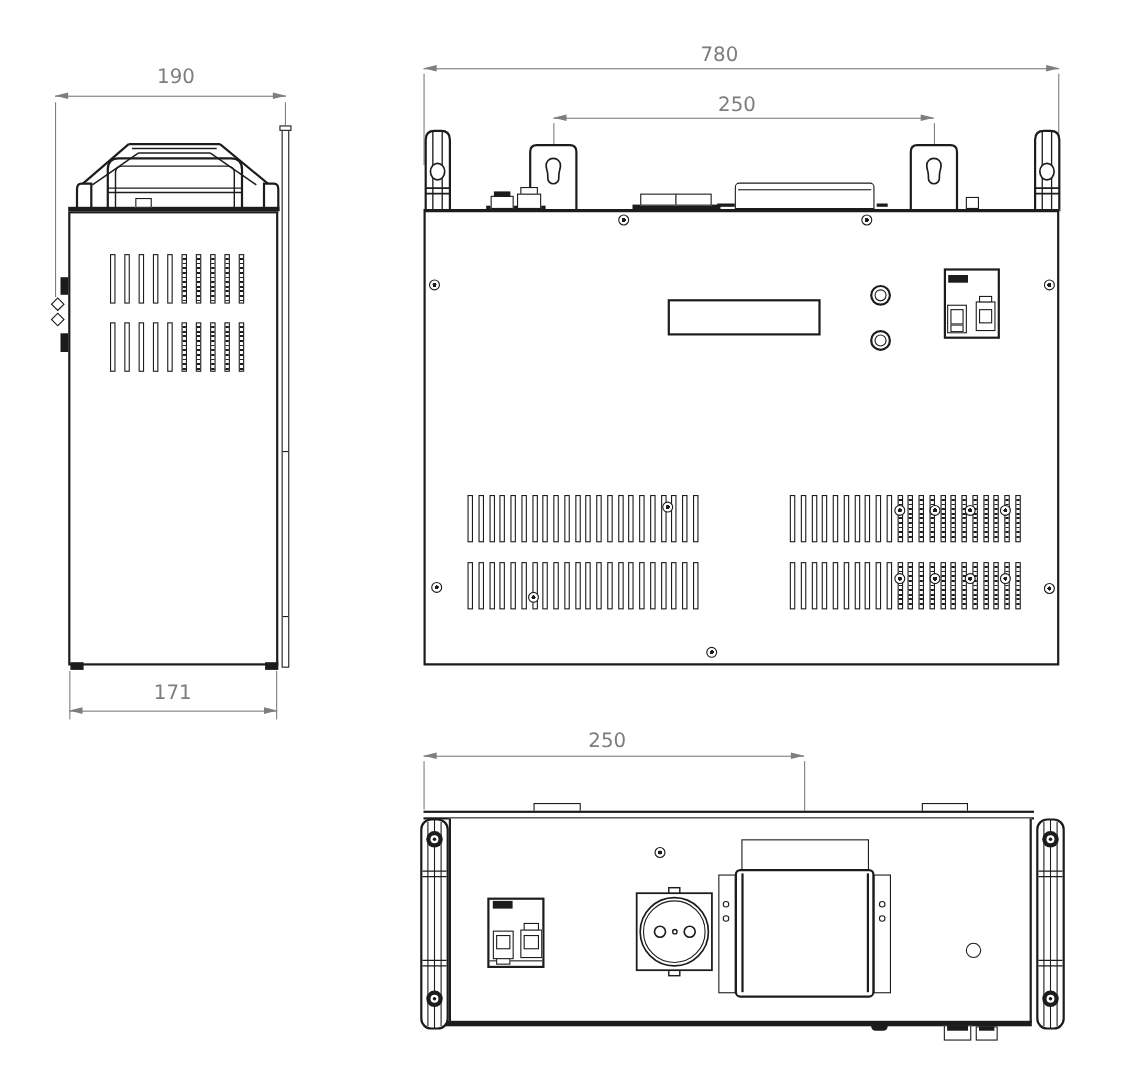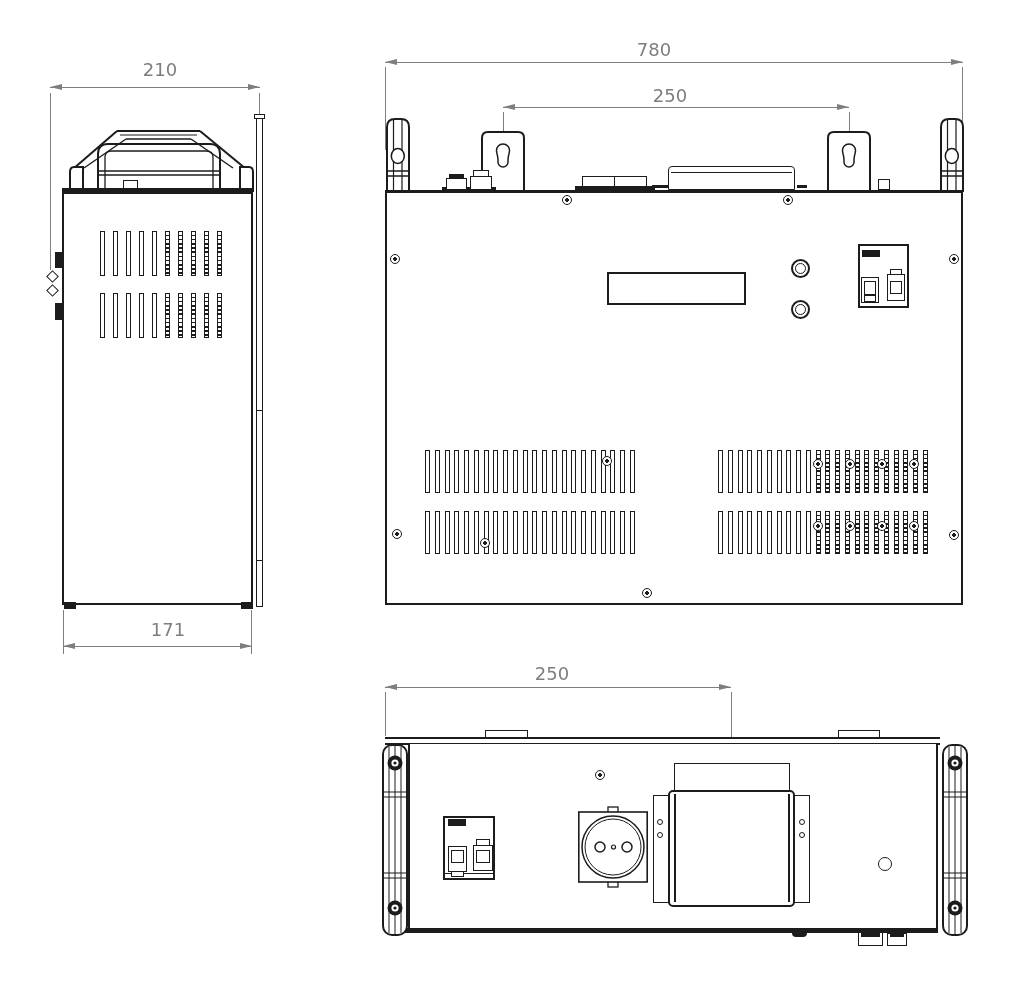--- a/index.html
+++ b/index.html
@@ -29,21 +29,21 @@
   .diam{position:absolute;width:9px;height:9px;border:1.5px solid var(--ln);box-sizing:border-box;background:#fff;transform:rotate(45deg);}
   svg{position:absolute;overflow:visible;}
 </style>
 </head>
 <body>
 
 <div id="canvas">
 
   <div>
 
-    <div class="dimtxt" style="left:138px;top:60px;width:44px;">210</div>
+    <div class="dimtxt" style="left:138px;top:60px;width:44px;">190</div>
     <div class="dl" style="left:50px;top:87px;width:210px;height:1px;"></div>
     <div class="ar ar-l" style="left:50px;top:84px;"></div>
     <div class="ar ar-r" style="left:248px;top:84px;"></div>
     <div class="dl" style="left:50px;top:93px;width:1px;height:177px;"></div>
     <div class="dl" style="left:259px;top:93px;width:1px;height:40px;"></div>
 
     <svg style="left:60px;top:122px;" width="200" height="72" viewBox="0 0 200 72">
       <g fill="none" stroke="#1c1c1c">
         <path d="M13,47 L57,9" stroke-width="2"></path>
         <path d="M24,46 L66,17" stroke-width="1.4"></path>
@@ -101,21 +101,21 @@
       </div>
 
     <div class="dk" style="left:64px;top:602px;width:12px;height:7px;"></div>
     <div class="dk" style="left:241px;top:602px;width:12px;height:7px;"></div>
 
     <div class="dl" style="left:63px;top:610px;width:1px;height:44px;"></div>
     <div class="dl" style="left:251px;top:610px;width:1px;height:44px;"></div>
     <div class="dl" style="left:63px;top:646px;width:189px;height:1px;"></div>
     <div class="ar ar-l" style="left:63px;top:643px;"></div>
     <div class="ar ar-r" style="left:240px;top:643px;"></div>
-    <div class="dimtxt" style="left:146px;top:620px;width:44px;">171</div>
+    <div class="dimtxt" style="left:135px;top:620px;width:44px;">171</div>
   </div>
 
   <div>
 
     <div class="dimtxt" style="left:632px;top:40px;width:44px;">780</div>
     <div class="dl" style="left:385px;top:62px;width:578px;height:1px;"></div>
     <div class="ar ar-l" style="left:385px;top:59px;"></div>
     <div class="ar ar-r" style="left:951px;top:59px;"></div>
     <div class="dl" style="left:385px;top:67px;width:1px;height:83px;"></div>
     <div class="dl" style="left:962px;top:67px;width:1px;height:118px;"></div>

